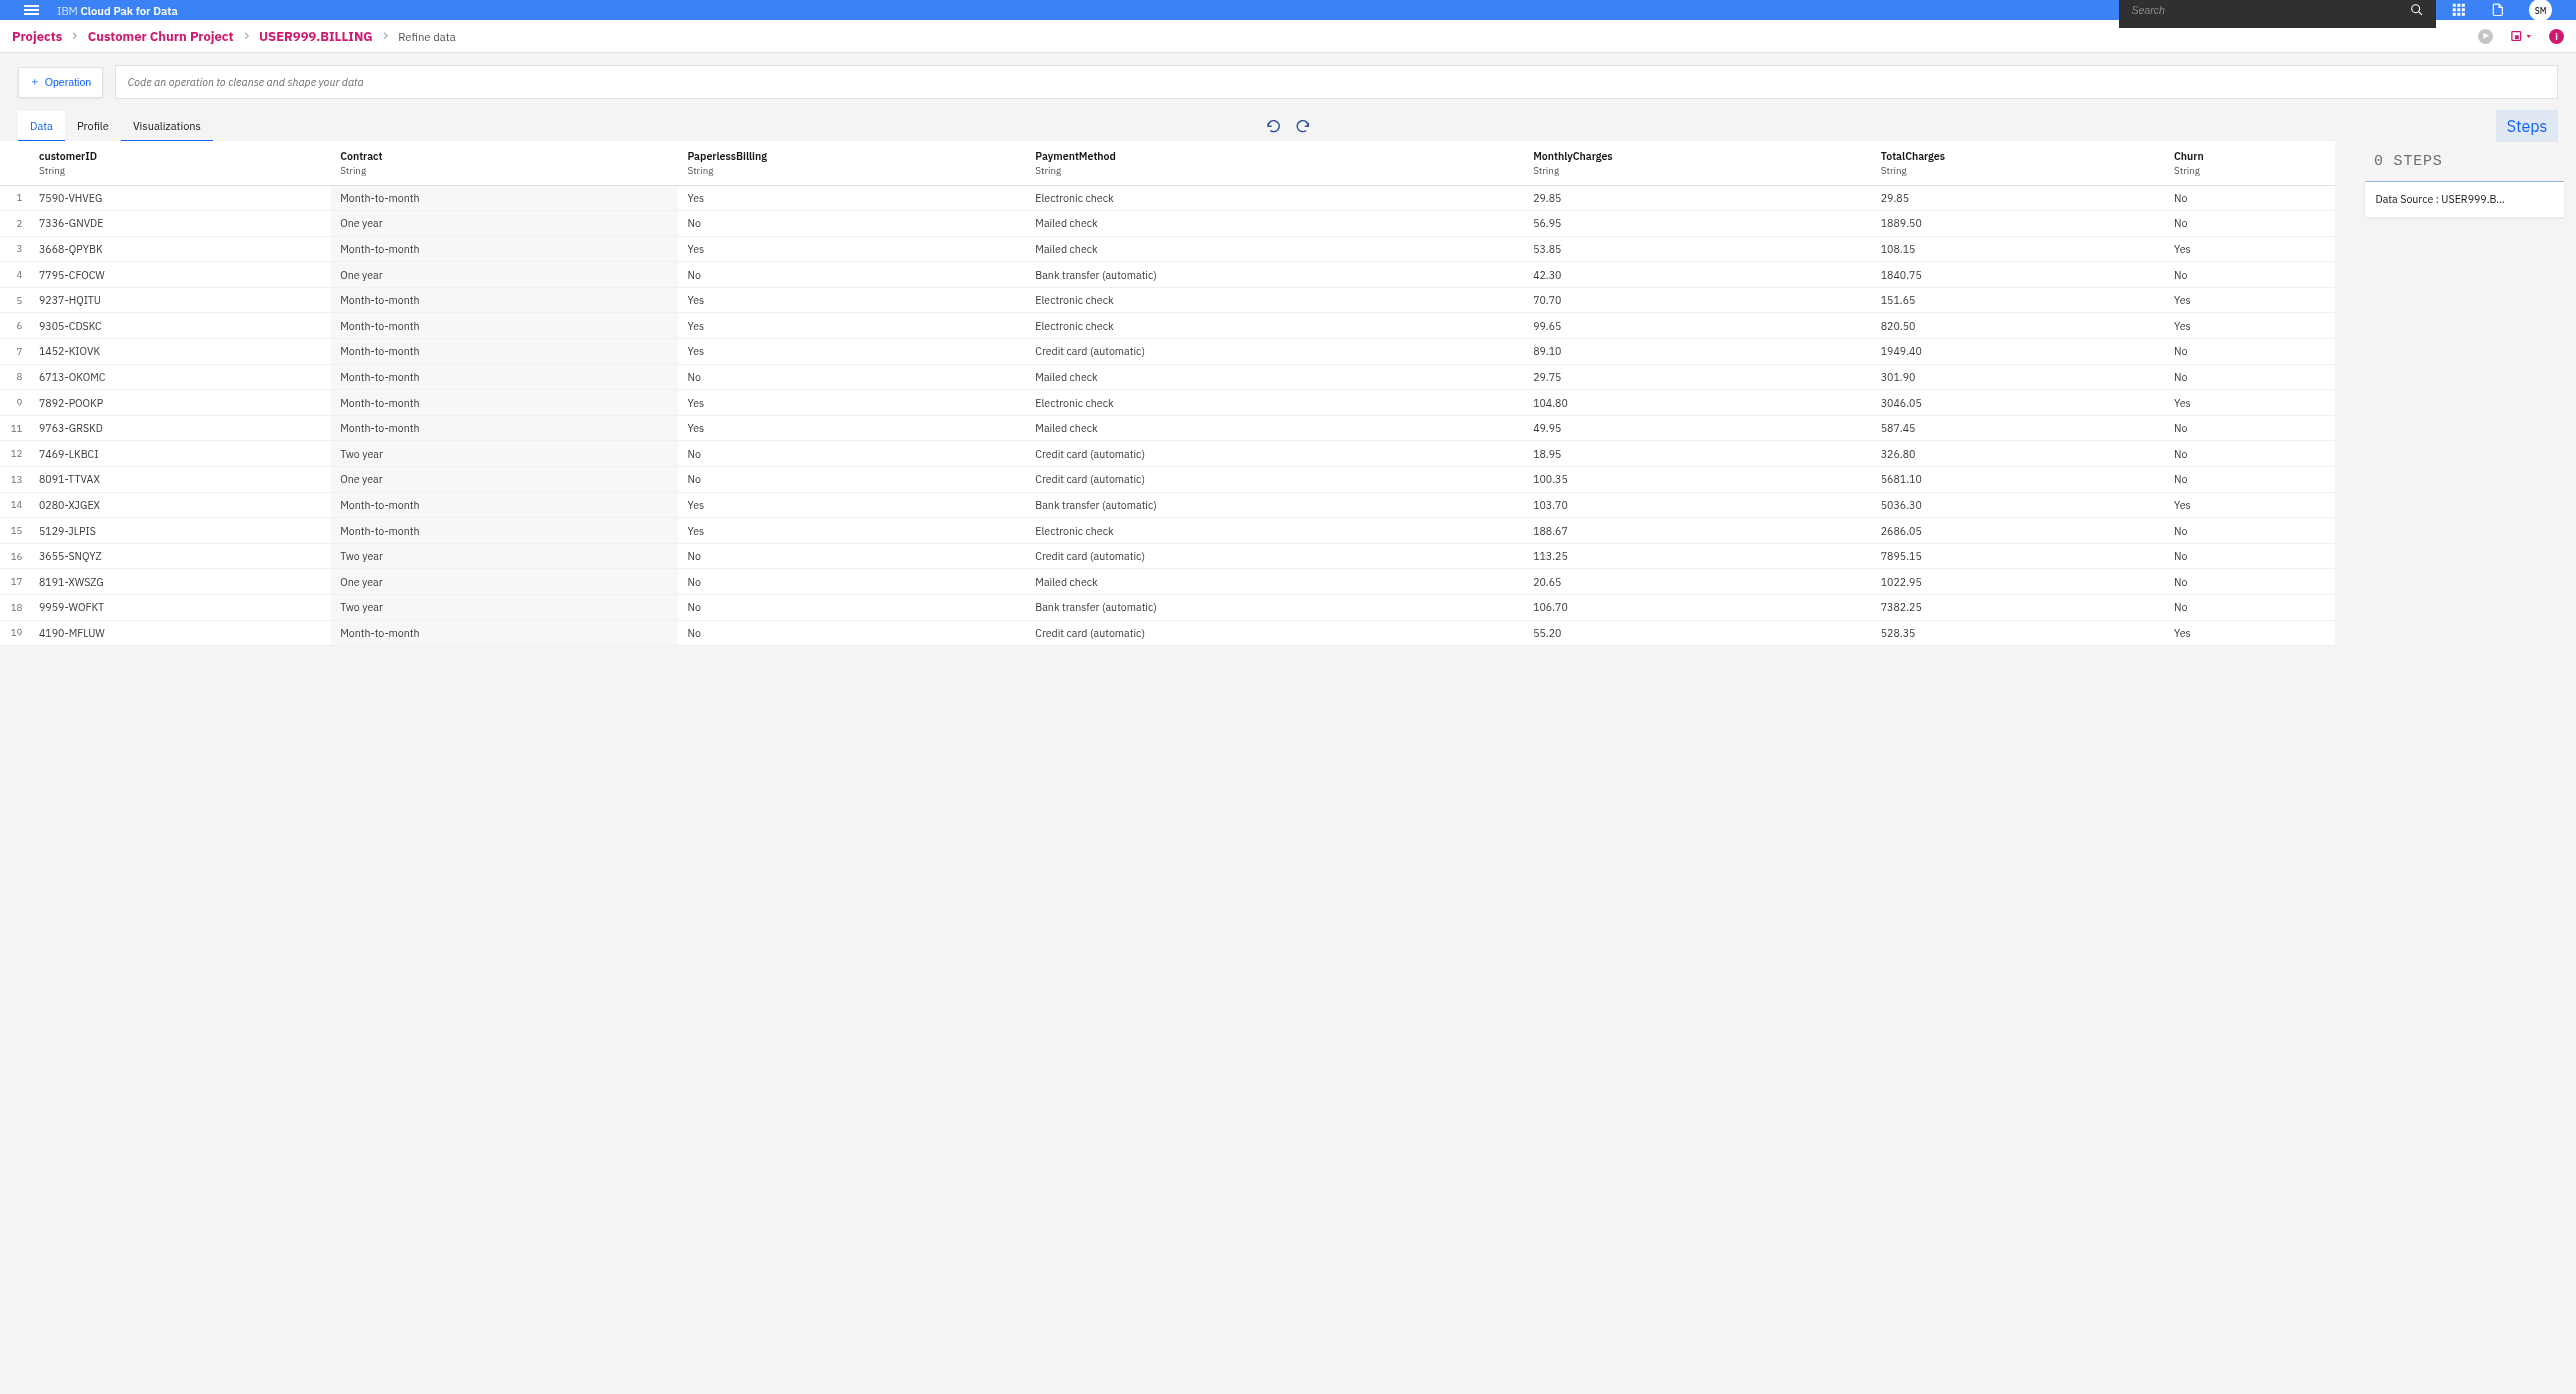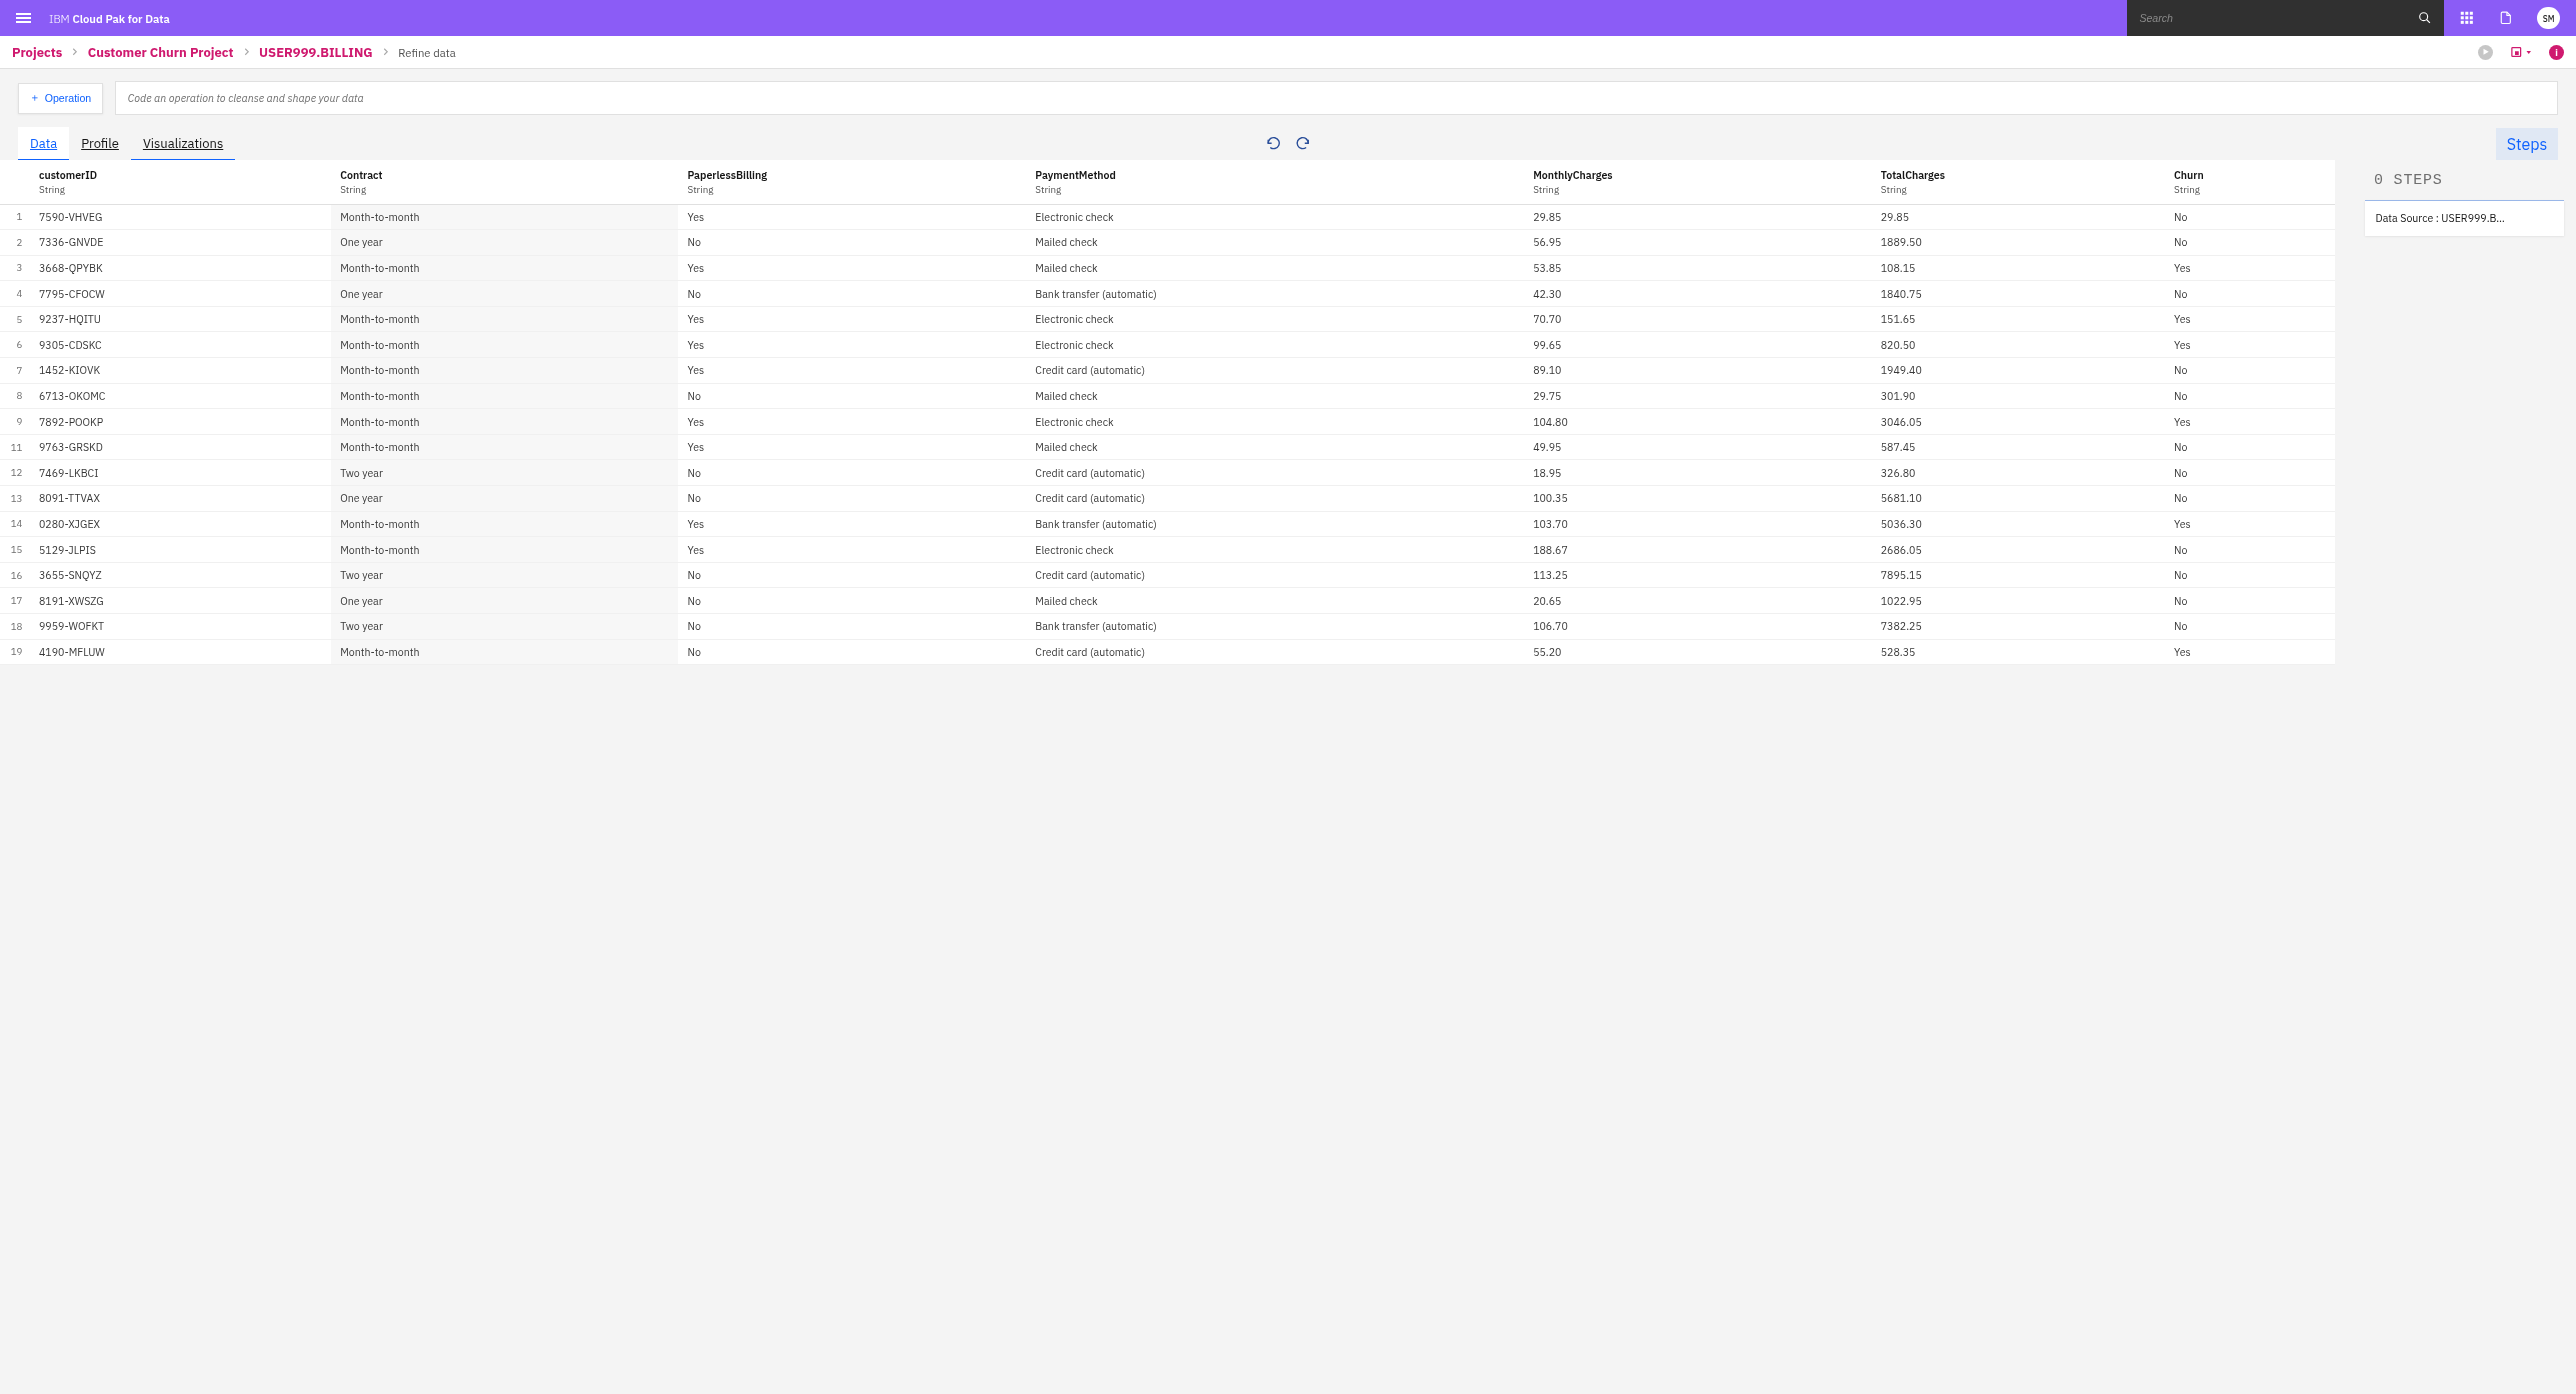--- a/index.html
+++ b/index.html
@@ -4,26 +4,26 @@
 <style>
   * { box-sizing: border-box; margin: 0; padding: 0; }
   body {
     font-family: "IBM Plex Sans", -apple-system, BlinkMacSystemFont, "Segoe UI", Arial, sans-serif;
     background: #f4f4f4;
     color: #161616;
     font-size: 10.6px;
   }
   
   .top-header {
-    background: #8b5cf6;
+    background: #3b82f6;
     color: #fff;
-    height: 36px;
+    height: 20px;
     display: flex;
     align-items: center;
-    padding: 0 16px;
+    padding: 0 24px;
   }
   .hamburger {
     width: 15px; height: 15px;
     margin-right: 18px;
     cursor: pointer;
     display: flex; flex-direction: column; justify-content: space-around;
     padding: 1.5px 0;
   }
   .hamburger span { display:block; height:1.5px; background:#fff; width:100%; }
   .brand { font-size: 11.3px; color:#fff; }
@@ -98,25 +98,24 @@
   
   .tabs-row {
     display:flex; align-items:center;
     padding:0 18px;
     background:#f4f4f4;
     position:relative;
   }
   .tabs { display:flex; gap:0; }
   .tab {
     padding:7.5px 12px 7.5px 12px;
-    font-size:13px; cursor:pointer;
+    font-size:11px; cursor:pointer;
     border-bottom:1.5px solid transparent;
     background:#f4f4f4;
     color:#161616;
-    text-decoration:underline;
   }
   .tab.active { color:#0f62fe; border-bottom-color:#0f62fe; background:#fff; }
   .tab.visualizations { border-bottom:1.5px solid #0f62fe; }
   .undo-redo {
     display:flex; gap:12px;
     margin-left:auto; margin-right:auto;
     position:absolute; left:50%; transform:translateX(-50%);
     color:#2b4f9a;
   }
   .undo-redo span { cursor:pointer; display:flex; }

